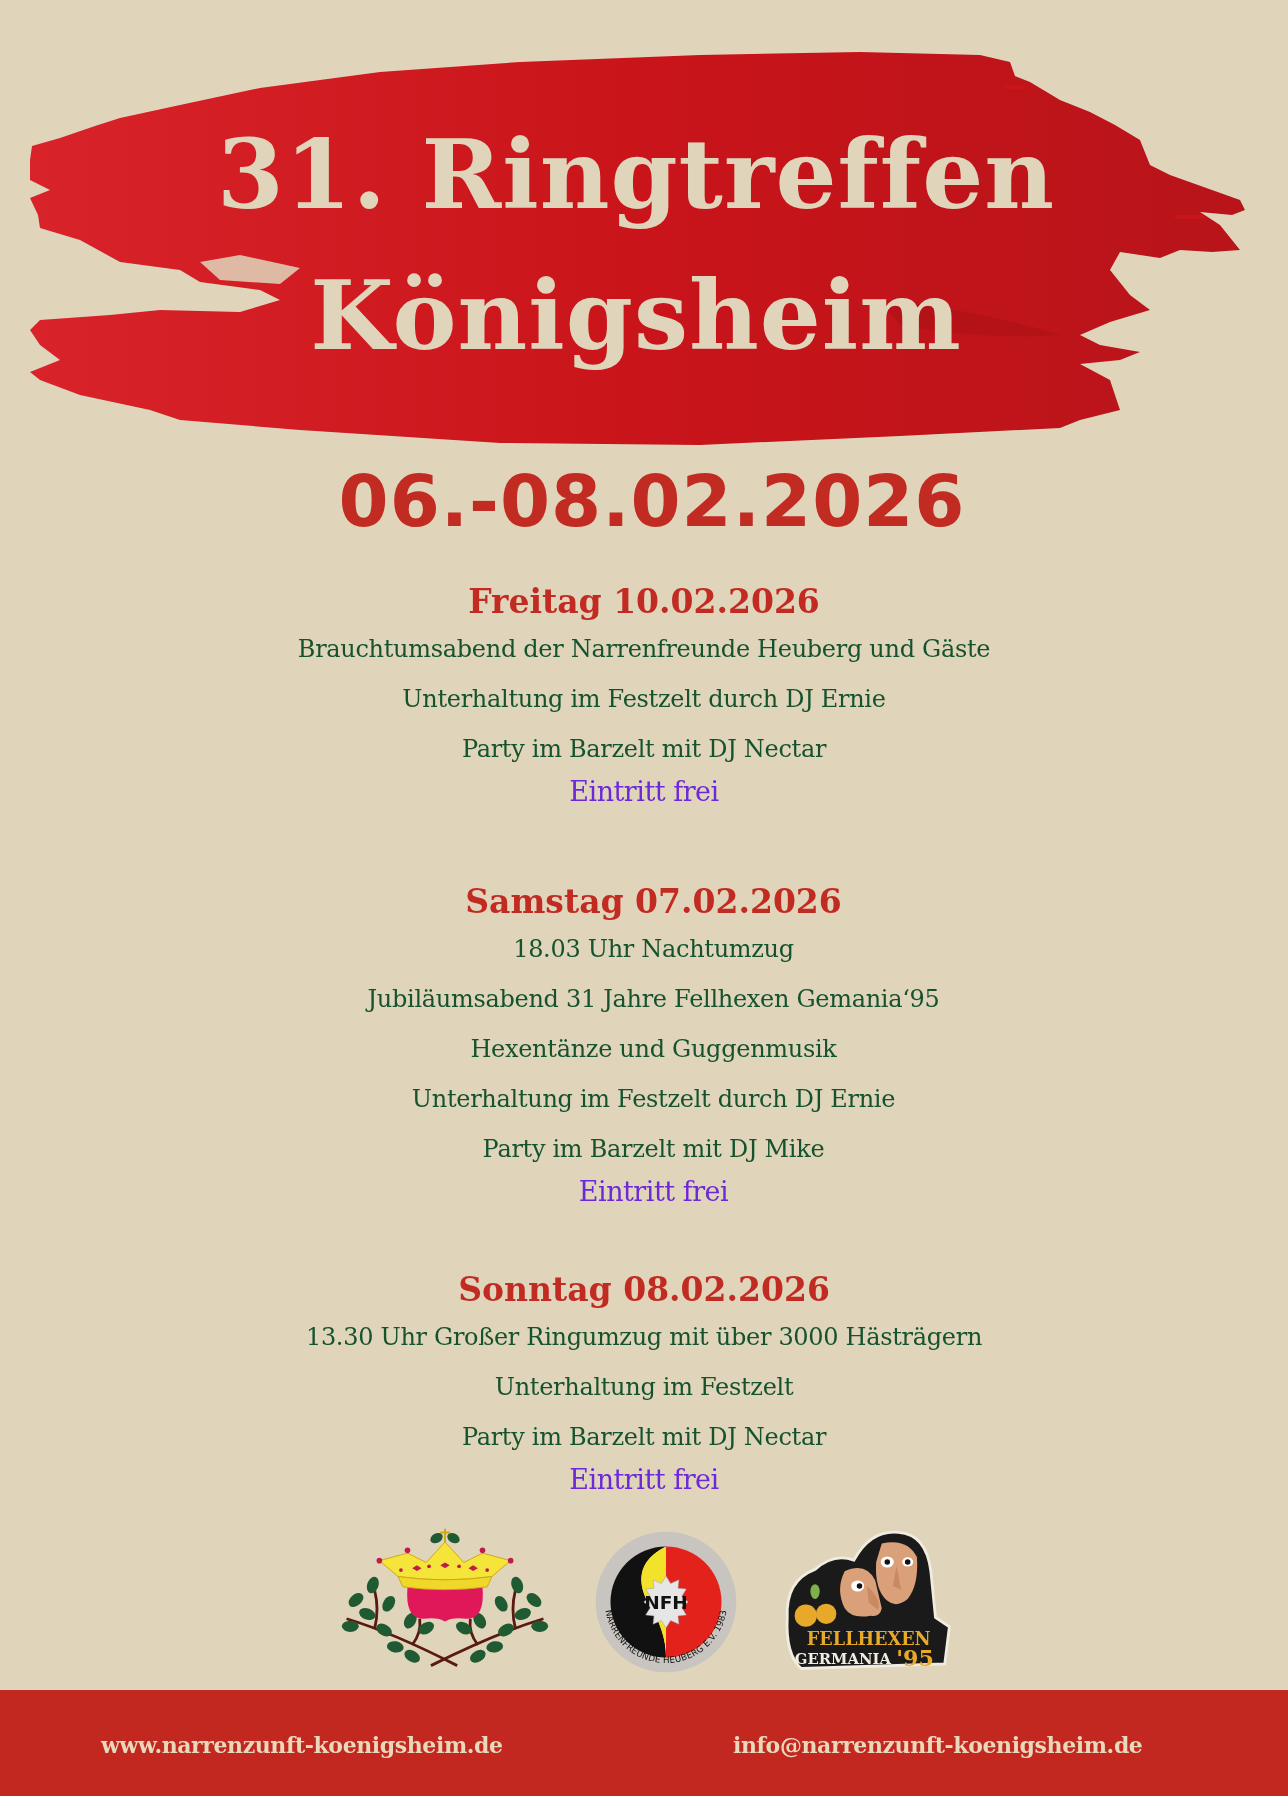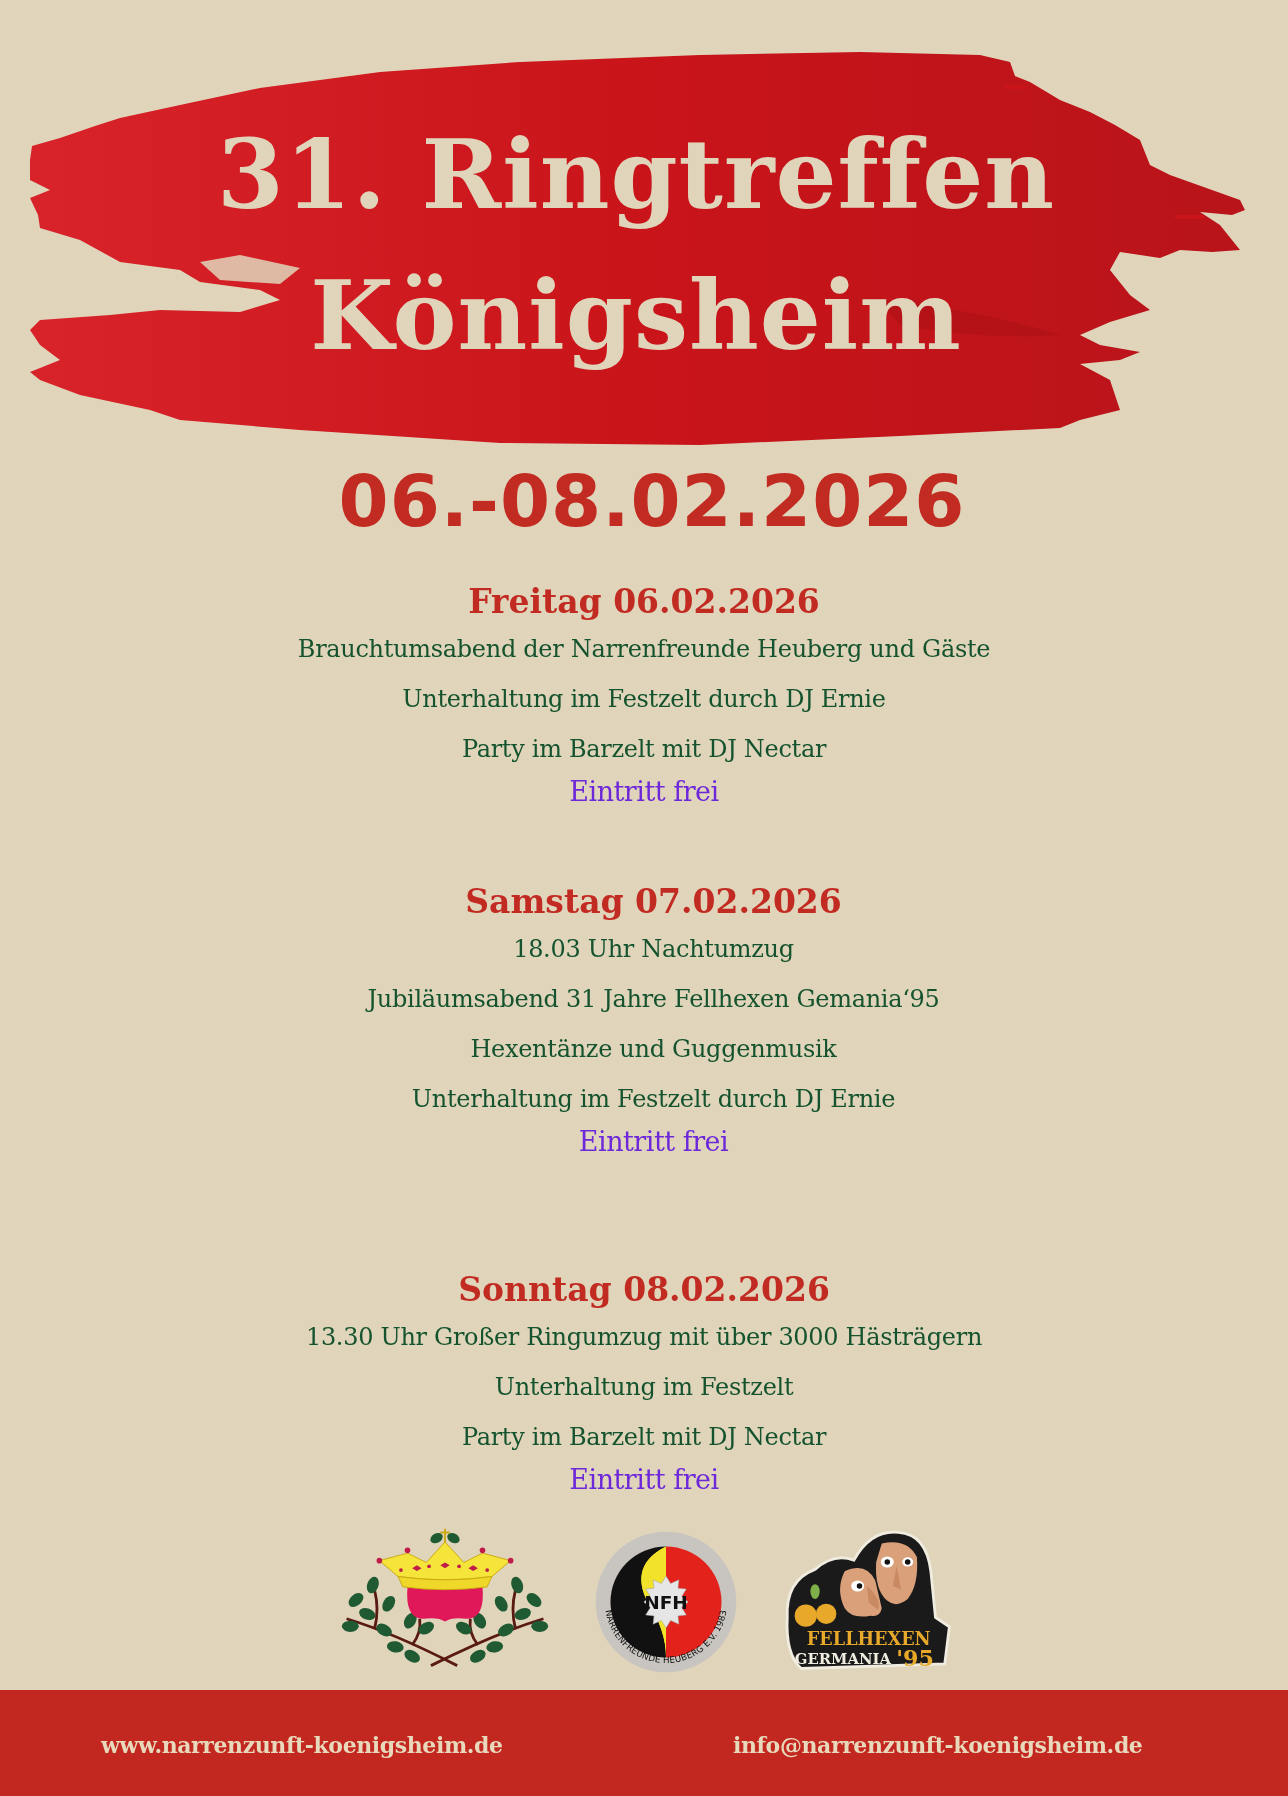--- a/index.html
+++ b/index.html
@@ -96,33 +96,34 @@
     <rect x="1005" y="85" width="20" height="4" fill="#c9141a"></rect>
     <rect x="1175" y="215" width="30" height="4" fill="#c9141a"></rect>
   </svg>
 
   <div class="title l1">31. Ringtreffen</div>
   <div class="title l2">Königsheim</div>
 
   <div class="dates">06.-08.02.2026</div>
 
   <div class="day fri">
-    <div class="day-heading">Freitag 06.02.2026</div>
+    <div class="day-heading">Freitag 10.02.2026</div>
     <div class="line">Brauchtumsabend der Narrenfreunde Heuberg und Gäste</div>
     <div class="line">Unterhaltung im Festzelt durch DJ Ernie</div>
     <div class="line">Party im Barzelt mit DJ Nectar</div>
     <div class="entry">Eintritt frei</div>
   </div>
 
   <div class="day sat">
     <div class="day-heading">Samstag 07.02.2026</div>
     <div class="line">18.03 Uhr Nachtumzug</div>
     <div class="line">Jubiläumsabend 31 Jahre Fellhexen Gemania‘95</div>
     <div class="line">Hexentänze und Guggenmusik</div>
     <div class="line">Unterhaltung im Festzelt durch DJ Ernie</div>
+    <div class="line">Party im Barzelt mit DJ Mike</div>
     <div class="entry">Eintritt frei</div>
   </div>
 
   <div class="day sun">
     <div class="day-heading">Sonntag 08.02.2026</div>
     <div class="line">13.30 Uhr Großer Ringumzug mit über 3000 Hästrägern</div>
     <div class="line">Unterhaltung im Festzelt</div>
     <div class="line">Party im Barzelt mit DJ Nectar</div>
     <div class="entry">Eintritt frei</div>
   </div>

